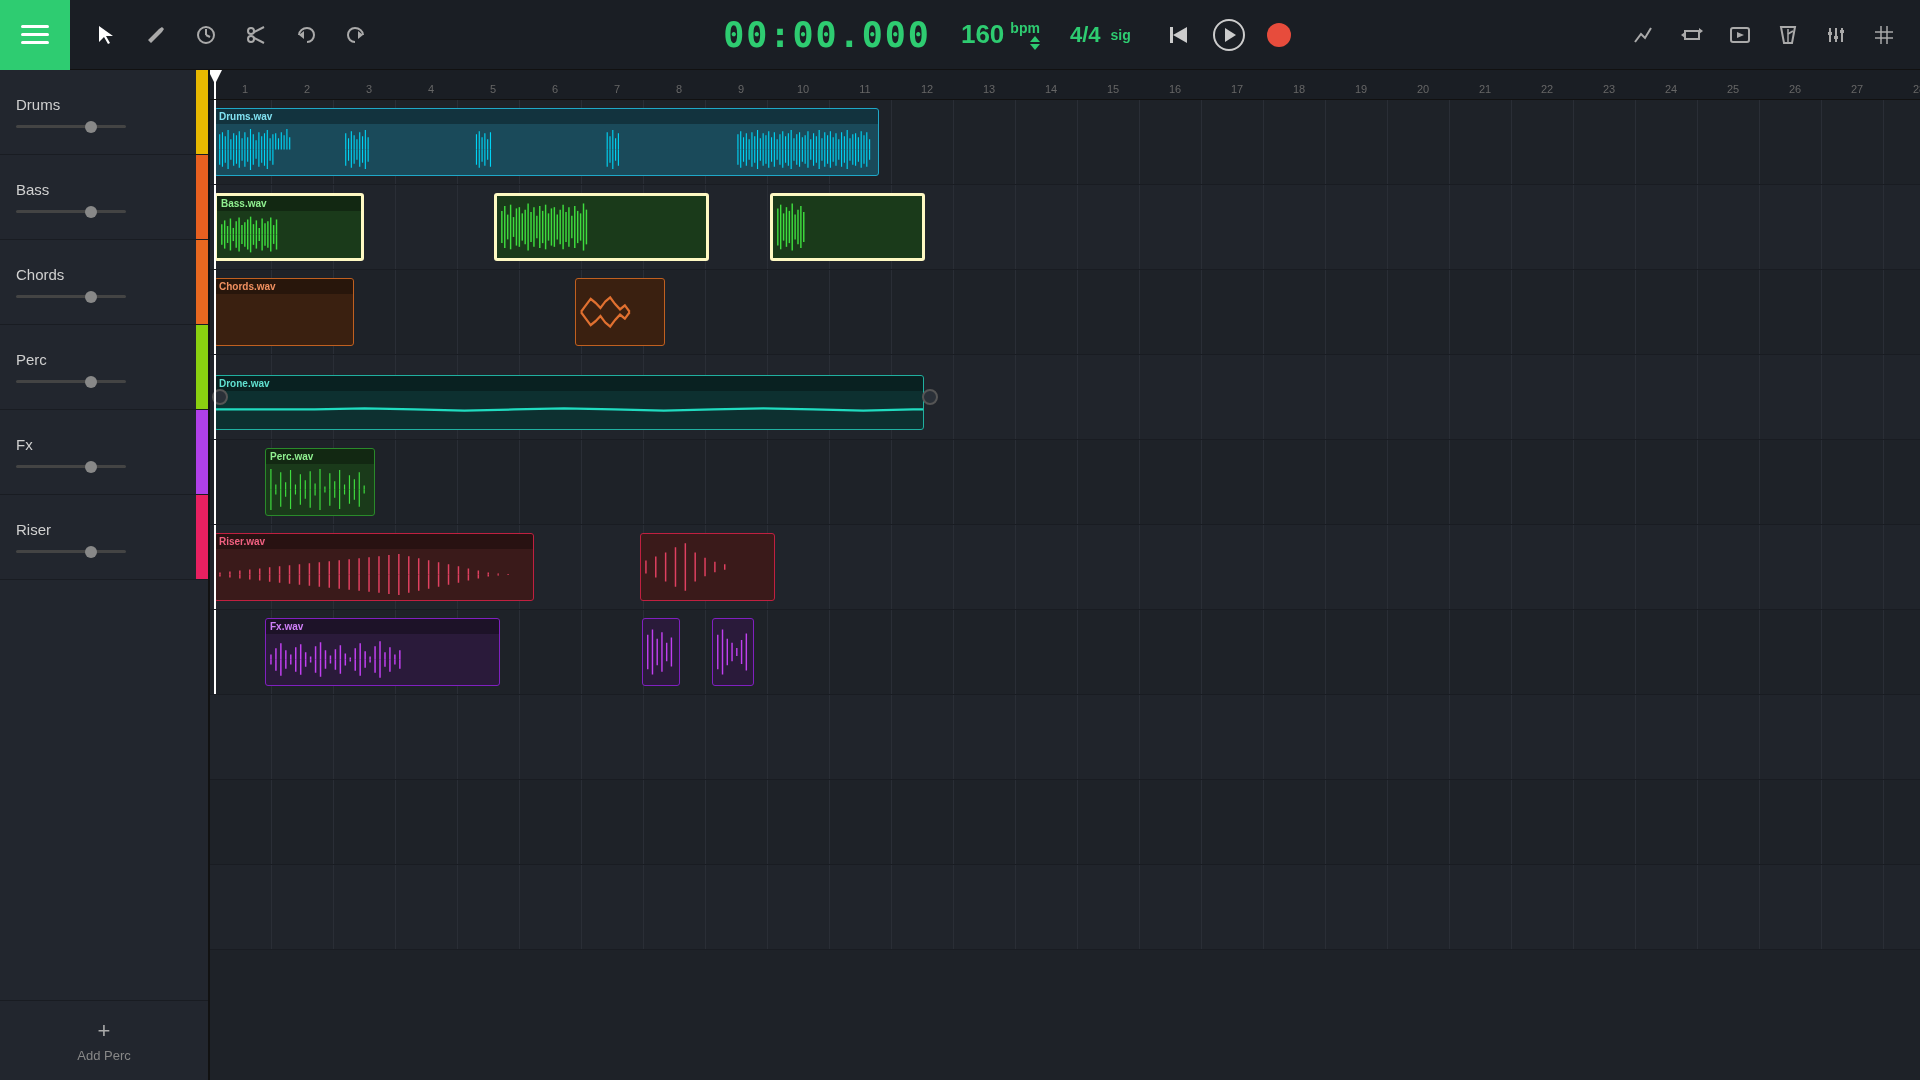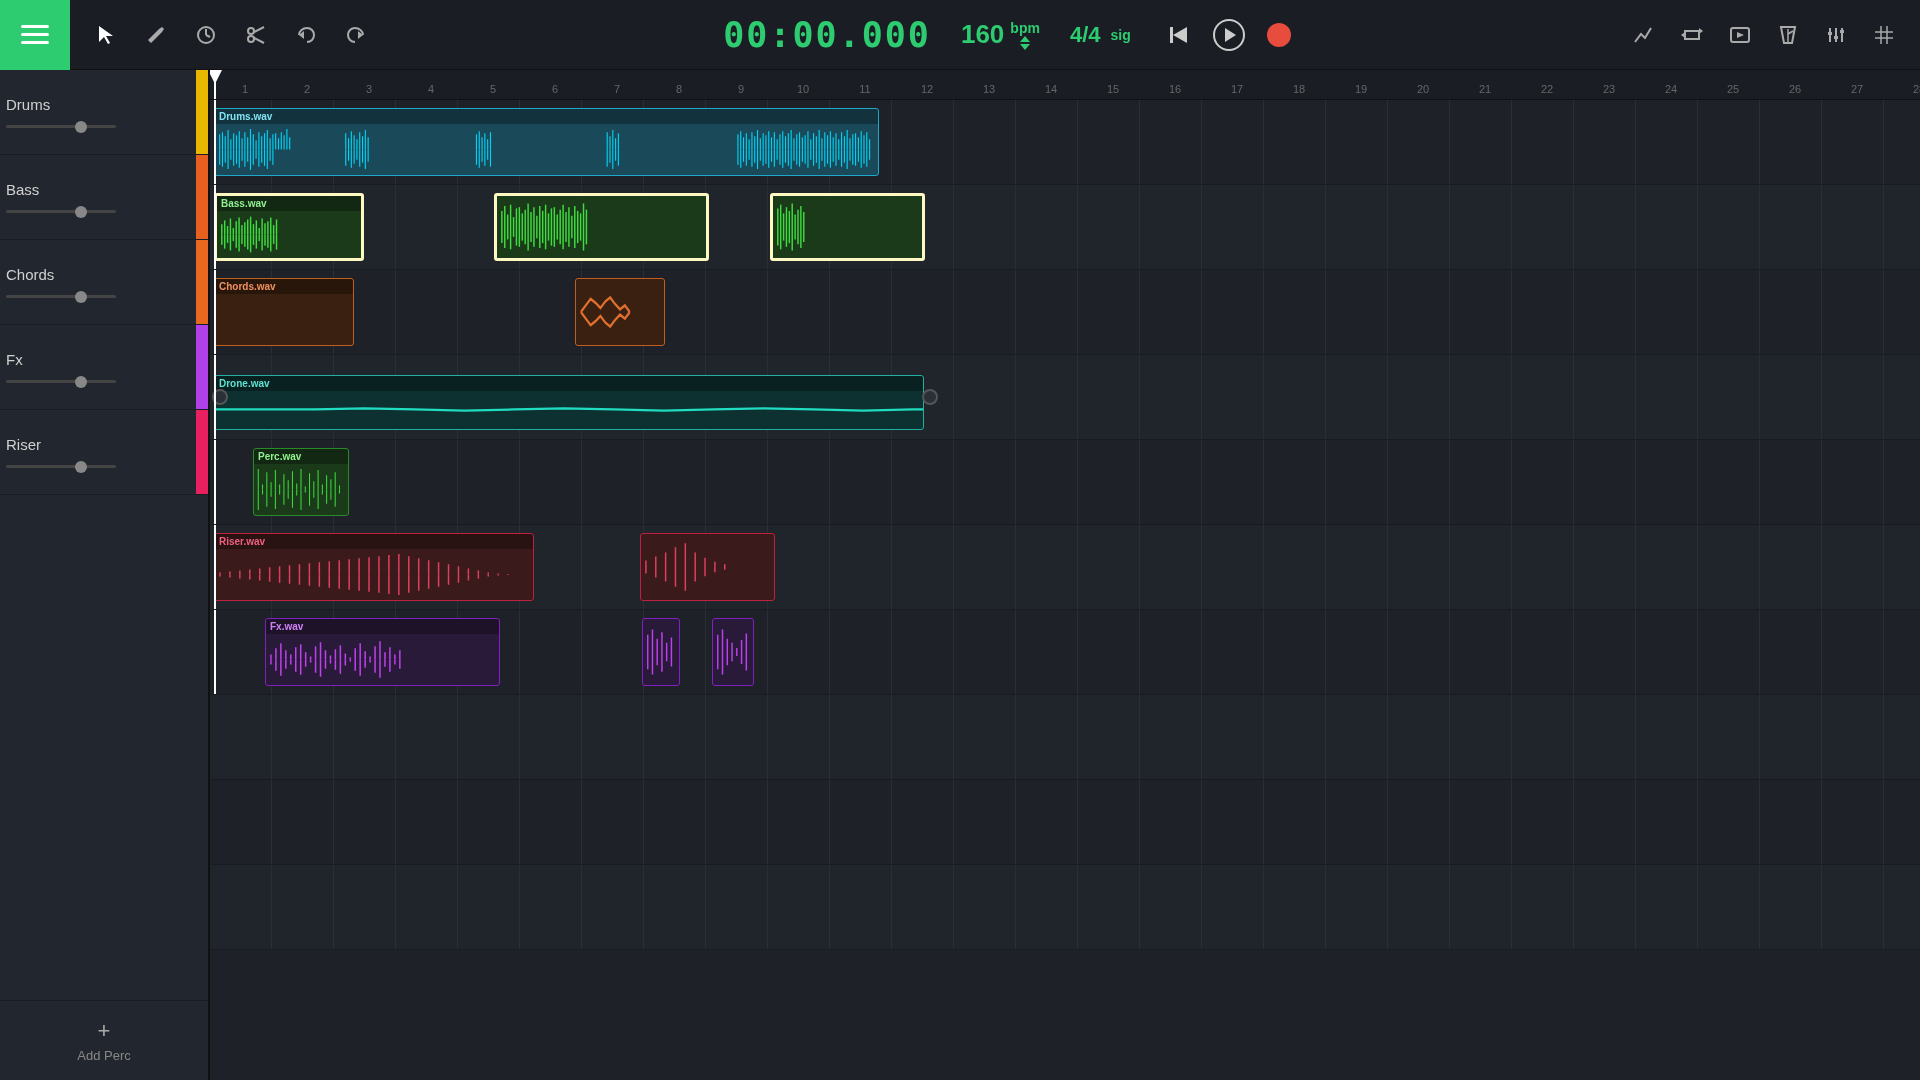--- a/index.html
+++ b/index.html
@@ -122,21 +122,21 @@
       flex-shrink: 0;
       background: #22262e;
       border-right: 2px solid #111;
       display: flex;
       flex-direction: column;
     }
     .track-header {
       height: 85px;
       display: flex;
       align-items: center;
-      padding-left: 6px;
+      padding-left: 16px;
       border-bottom: 1px solid #191c22;
       position: relative;
     }
     .track-name {
       font-size: 15px;
       color: #d0d0d0;
       font-weight: 500;
       margin-bottom: 12px;
     }
     .track-info {
@@ -371,21 +371,21 @@
         </svg>
     </div>
   </div>
 
   <div class="toolbar-center">
 
     <div class="time-display">00:00.000</div>
 
     <div class="bpm-display">
       <span>160</span>
-      <div style="display:flex; flex-direction:column; align-items:center;">
+      <div style="display:flex; flex-direction:column; align-items:flex-end;">
         <span class="bpm-label">bpm</span>
         <div class="bpm-arrows">
           <span class="up"></span>
           <span class="dn"></span>
         </div>
       </div>
     </div>
 
     <div class="bpm-display">
       <span class="sig-display">4/4</span>
@@ -489,20 +489,29 @@
       <div class="track-info">
         <div class="track-name">Chords</div>
         <div class="track-slider-row">
           <input type="range" class="track-slider" value="70" min="0" max="100" style="">
         </div>
       </div>
       <div class="color-strip" style="background:#e86820;"></div>
     </div>
 
 
+    <div class="track-header">
+      <div class="track-info">
+        <div class="track-name">Perc</div>
+        <div class="track-slider-row">
+          <input type="range" class="track-slider" value="70" min="0" max="100" style="">
+        </div>
+      </div>
+      <div class="color-strip" style="background:#8ad010;"></div>
+    </div>
 
     <div class="track-header">
       <div class="track-info">
         <div class="track-name">Fx</div>
         <div class="track-slider-row">
           <input type="range" class="track-slider" value="70" min="0" max="100" style="">
         </div>
       </div>
       <div class="color-strip" style="background:#b040e8;"></div>
     </div>
@@ -967,21 +976,21 @@
 
         <div style="position:absolute; left:2px; top:50%; transform:translateY(-50%); width:16px; height:16px; background:#2a3038; border:2px solid #555; border-radius:50%;"></div>
 
         <div style="position:absolute; left:712px; top:50%; transform:translateY(-50%); width:16px; height:16px; background:#2a3038; border:2px solid #555; border-radius:50%;"></div>
       </div>
 
       <div class="track-row" style="height:85px;">
         <div class="grid-bg"></div>
         <div class="track-playhead"></div>
 
-        <div class="clip perc-clip" style="left:43px; width:96px;">
+        <div class="clip perc-clip" style="left:55px; width:110px;">
           <div class="clip-label" style="color:#90f090;">Perc.wav</div>
           <div class="clip-wave">
             <svg class="waveform" viewBox="0 0 110 50" preserveAspectRatio="none">
               <g stroke="#3edc3e" stroke-width="1.2" fill="none">
 
                 <line x1="5" y1="25" x2="5" y2="5"></line>
                   <line x1="5" y1="25" x2="5" y2="45"></line>
                 <line x1="10" y1="25" x2="10" y2="20"></line>
                   <line x1="10" y1="25" x2="10" y2="30"></line>
                 <line x1="15" y1="25" x2="15" y2="8"></line>

